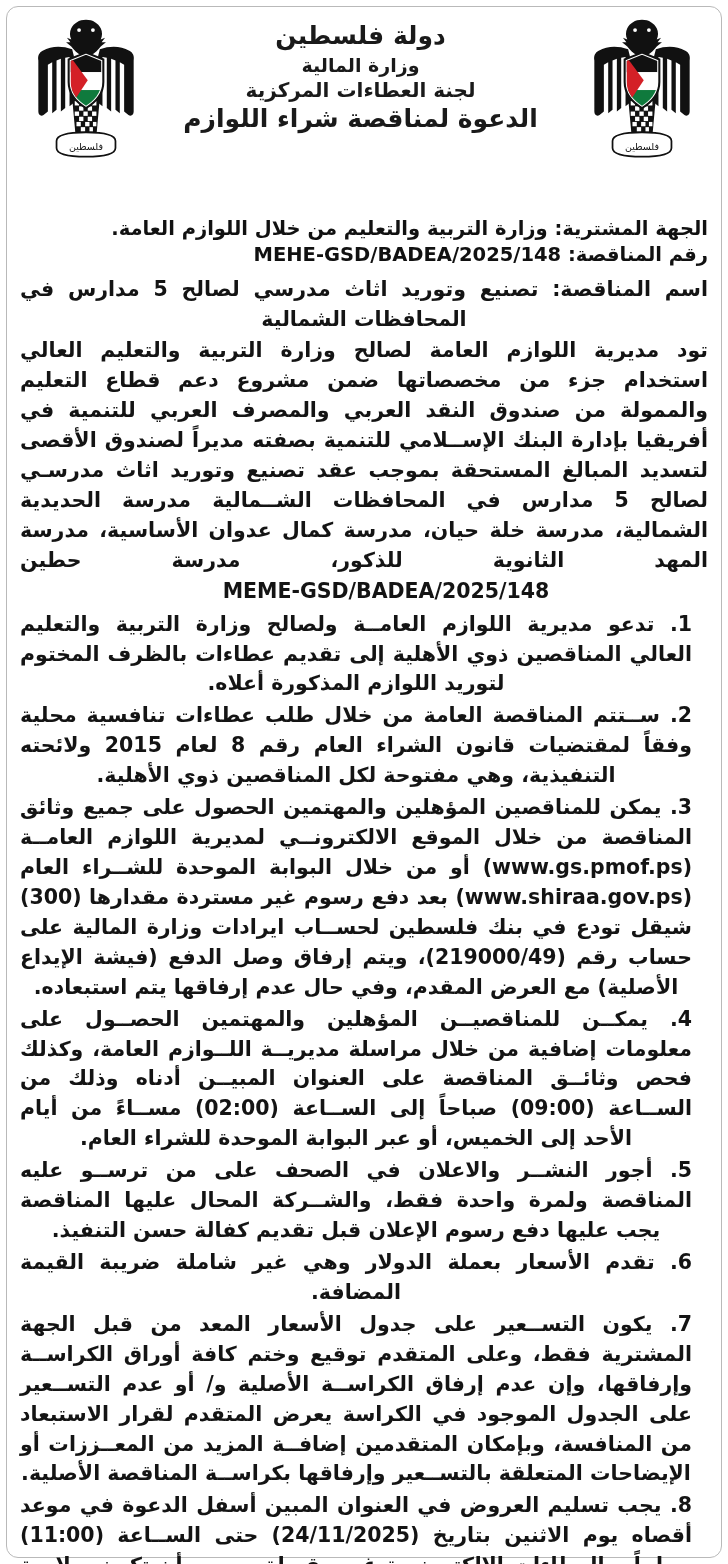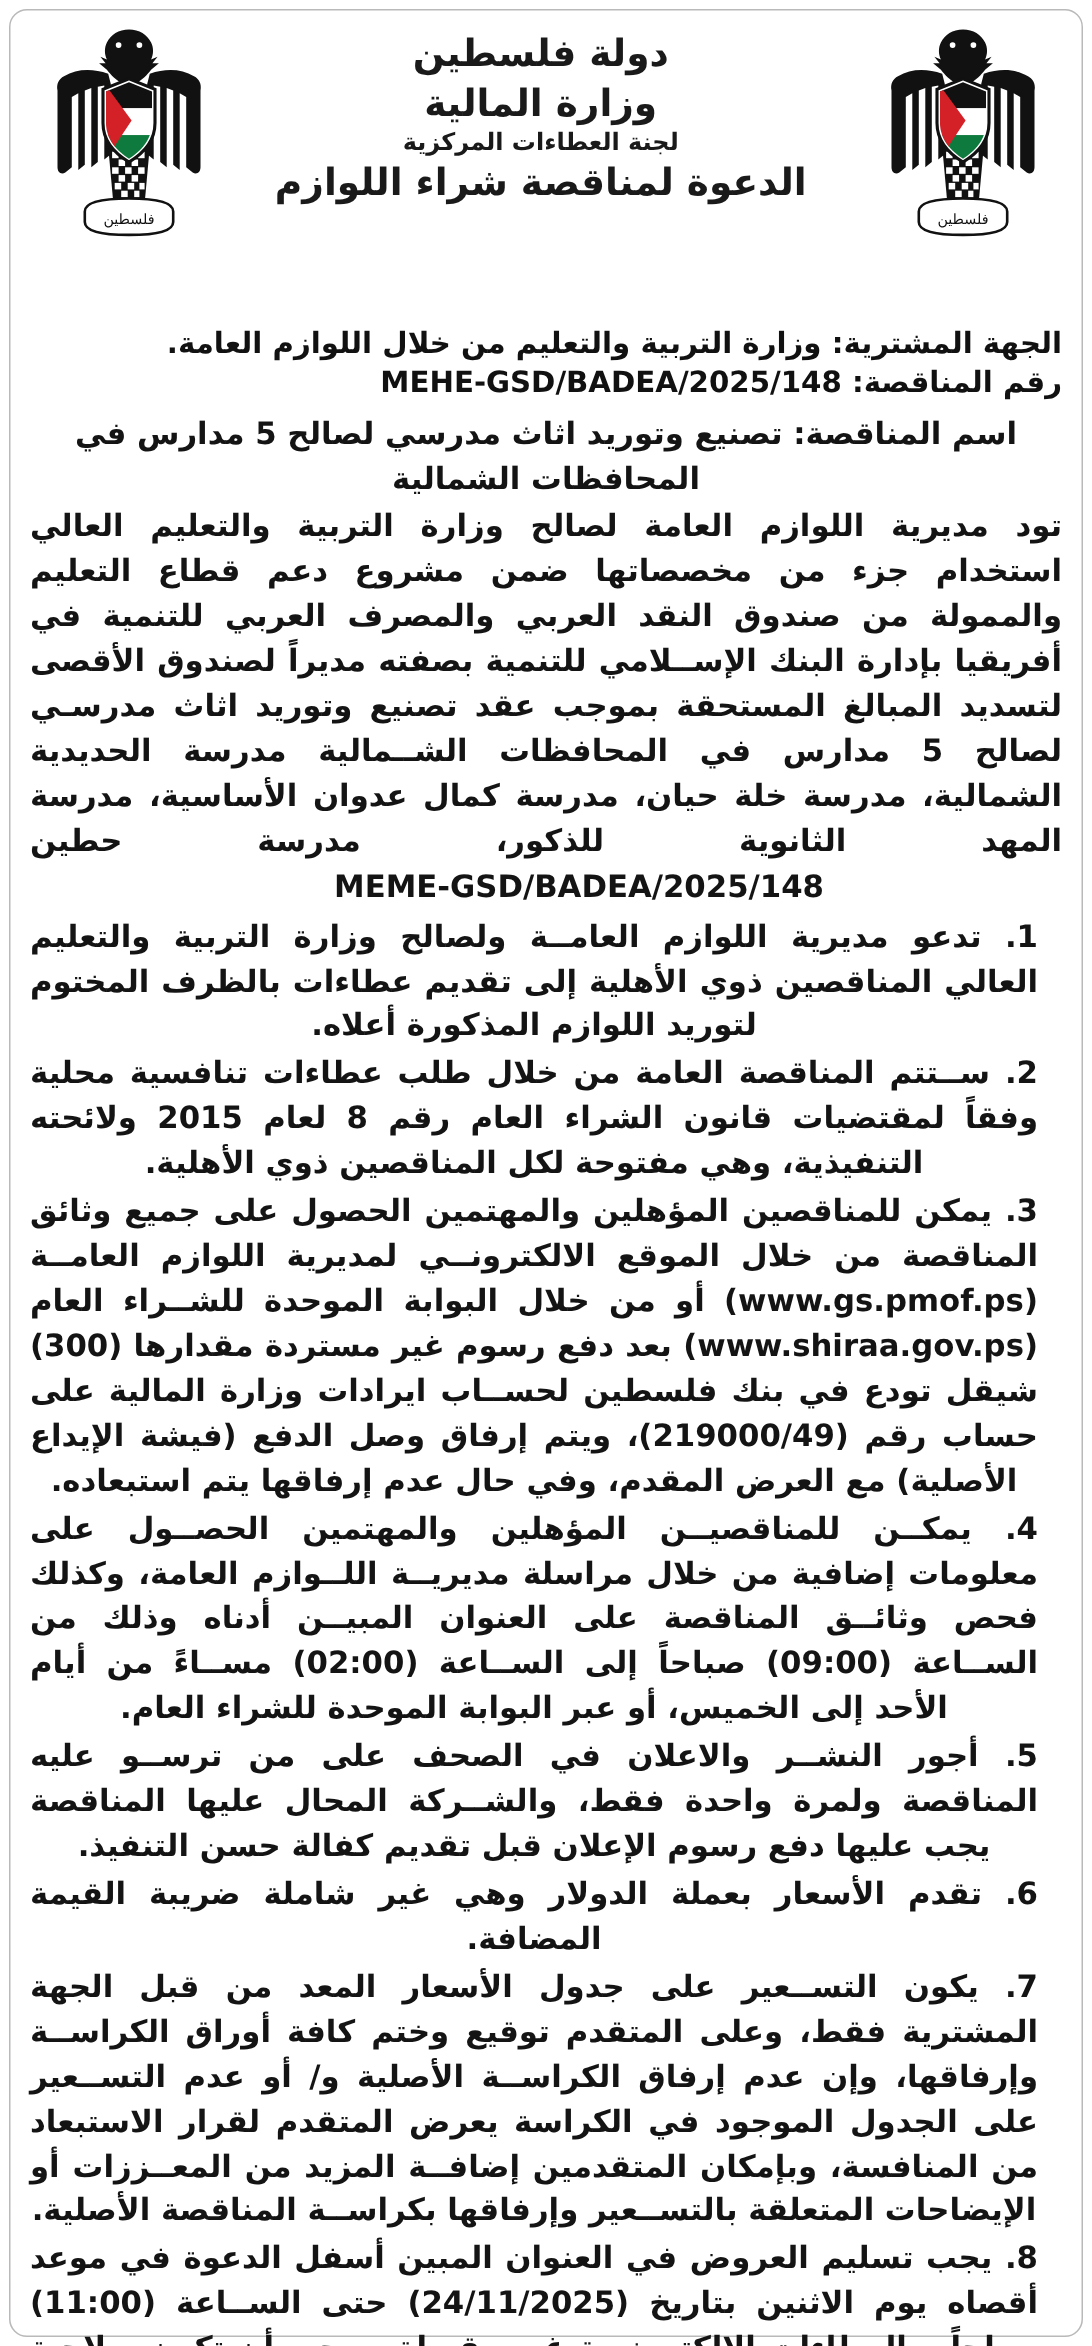--- a/index.html
+++ b/index.html
@@ -58,23 +58,23 @@
     top: 6px;
     text-align: center;
   }
   .titles .tline {
     font-weight: bold;
     color: #1a1a1a;
     line-height: 1.30;
     letter-spacing: 0px;
   }
   .t1 { font-size: 25px; }
-  .t2 { font-size: 25px; }
+  .t2 { font-size: 19px; }
   .t3 { font-size: 25px; }
-  .t4 { font-size: 16px; }
+  .t4 { font-size: 20px; }
   .t5 { font-size: 25px; }
 
   
   .meta {
     text-align: right;
     font-weight: bold;
     color: #111;
     font-size: 19.5px;
     line-height: 1.34;
     margin-top: 2px;
@@ -90,21 +90,20 @@
     margin-top: 6px;
     font-size: 20.5px;
     line-height: 1.47;
     color: #141414;
     text-align: justify;
     text-align-last: center;
     font-weight: 600;
   }
   .intro .first-line {
     display: block;
-    text-align: center;
     text-align-last: center;
   }
 
   ol.clauses {
     list-style: none;
     margin: 4px 0 0 0;
     padding: 0;
     counter-reset: clause;
   }
   ol.clauses > li {

